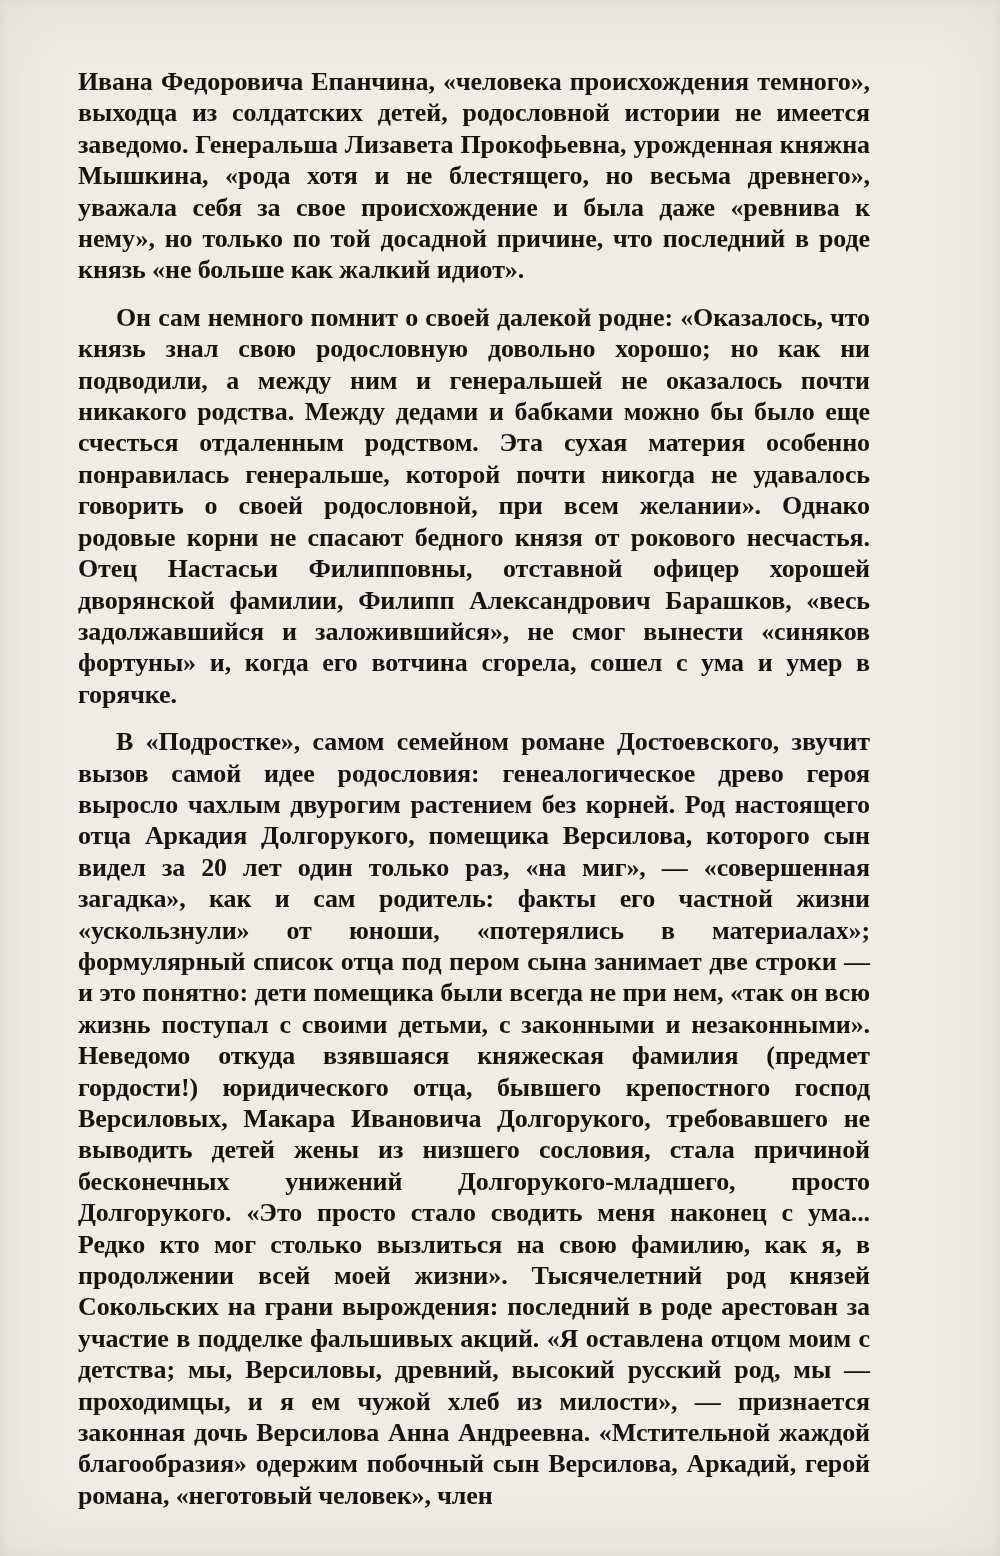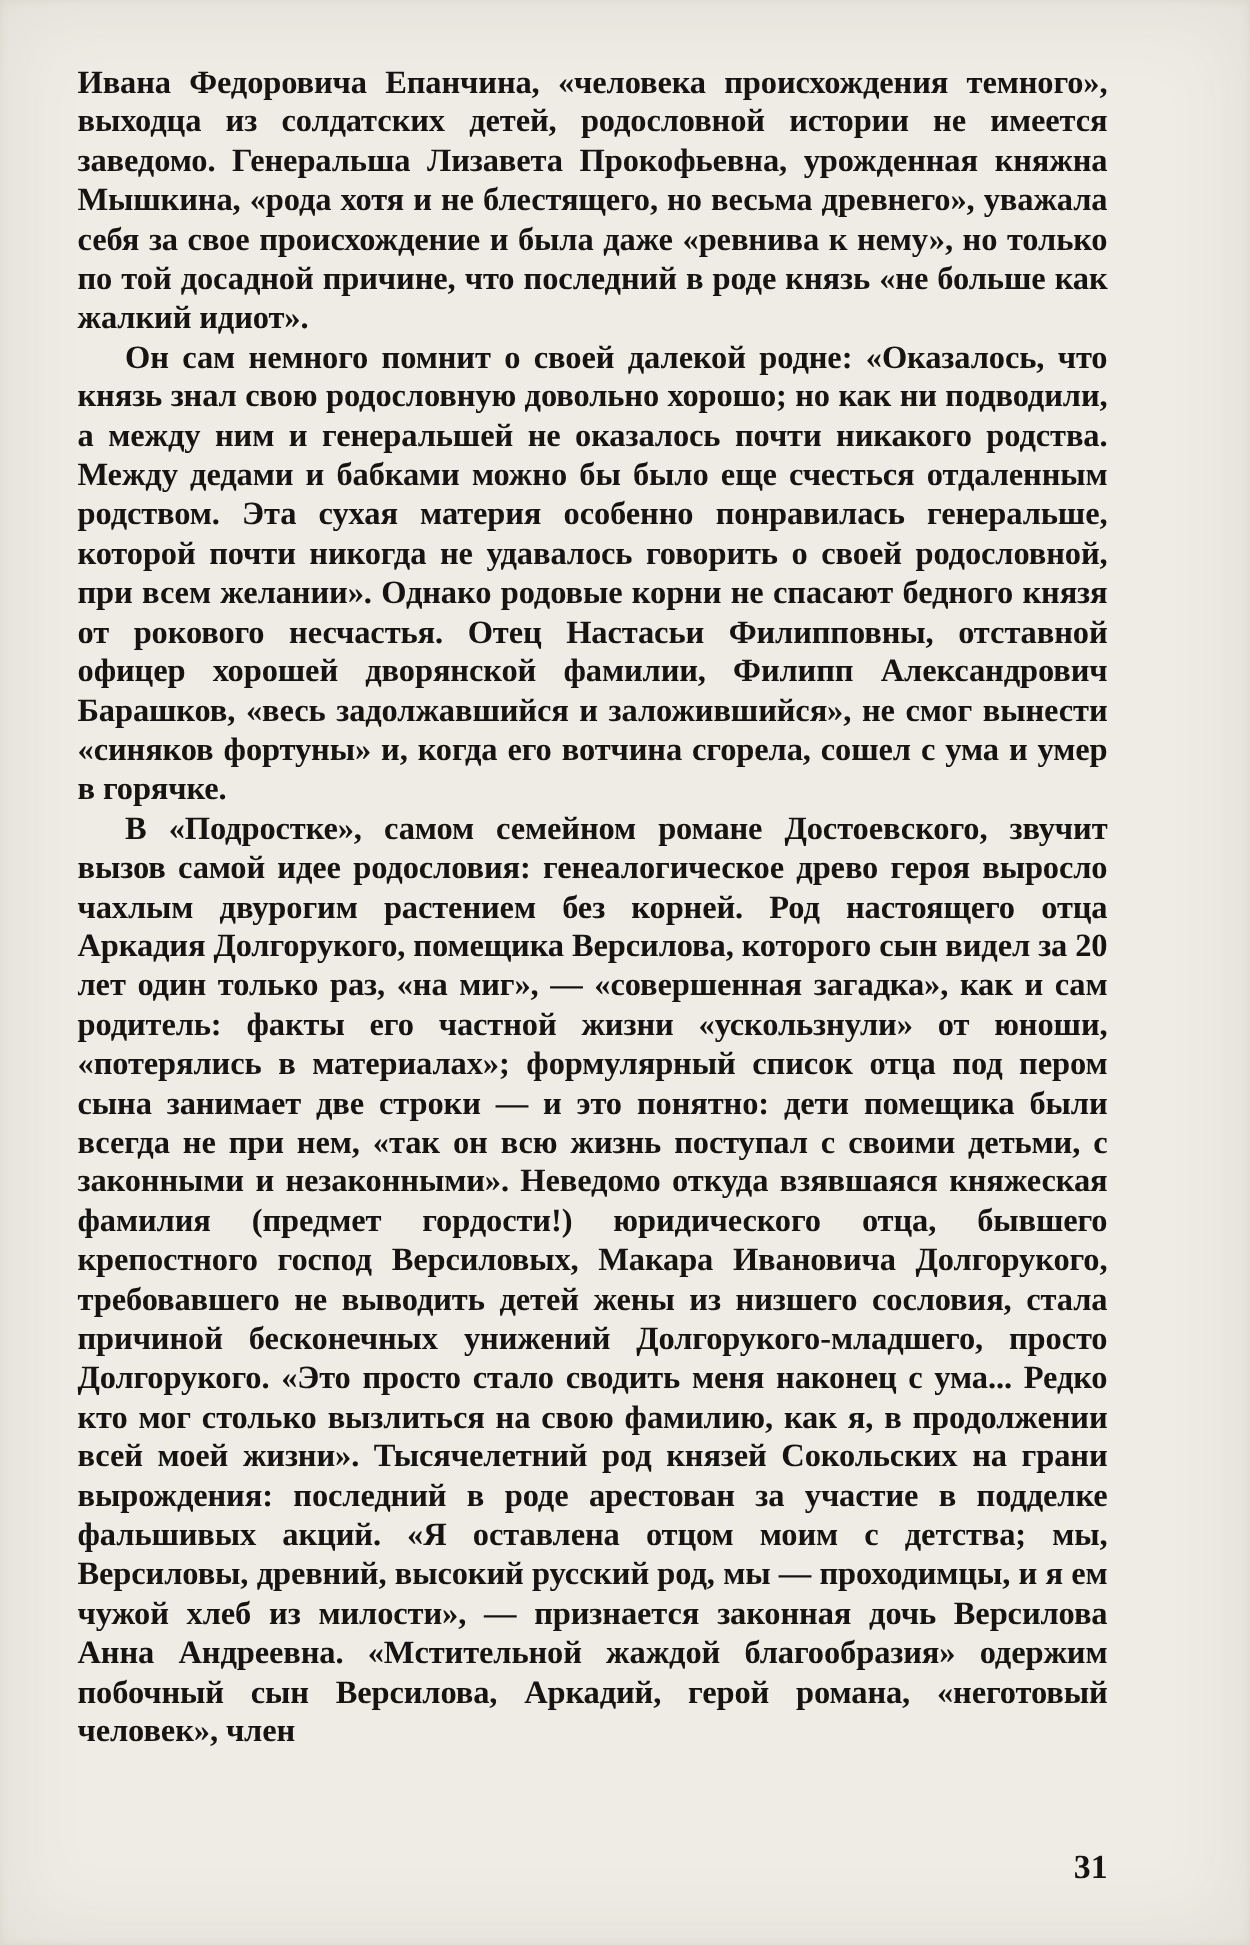--- a/index.html
+++ b/index.html
@@ -26,21 +26,21 @@
     top: 50px;
     width: 824px;
     font-size: 26px;
     line-height: 31.4px;
     font-weight: bold;
     color: #151412;
     text-align: justify;
     letter-spacing: -0.1px;
   }
   .para {
-    margin: 0;
+    margin: 16px;
     padding: 0;
   }
   .para.indent {
     text-indent: 38px;
   }
   .italic {
   }
   .page-number {
     position: absolute;
     top: 1478px;
@@ -54,14 +54,13 @@
 </style>
 </head>
 <body>
 
 <div class="page">
   <div class="text-block">
       <p class="para"><span class="">Ивана Федоровича Епанчина, «человека происхождения темного», выходца из солдатских детей, родословной истории не имеется заведомо. Генеральша Лизавета Прокофьевна, урожденная княжна Мышкина, «рода хотя и не блестящего, но весьма древнего», уважала себя за свое происхождение и была даже «ревнива к нему», но только по той досадной причине, что последний в роде князь «не больше как жалкий идиот».</span></p>
       <p class="para indent"><span class="">Он сам немного помнит о своей далекой родне: «Оказалось, что князь знал свою родословную довольно хорошо; но как ни подводили, а между ним и генеральшей не оказалось почти никакого родства. Между дедами и бабками можно бы было еще счесться отдаленным родством. Эта сухая материя особенно понравилась генеральше, которой почти никогда не удавалось говорить о своей родословной, при всем желании». Однако родовые корни не спасают бедного князя от рокового несчастья. Отец Настасьи Филипповны, отставной офицер хорошей дворянской фамилии, Филипп Александрович Барашков, «весь задолжавшийся и заложившийся», не смог вынести «синяков фортуны» и, когда его вотчина сгорела, сошел с ума и умер в горячке.</span></p>
       <p class="para indent"><span class="">В «Подростке», самом </span><span class="italic">семейном</span><span class=""> романе Достоевского, звучит вызов самой идее родословия: генеалогическое древо героя выросло чахлым двурогим растением без корней. Род настоящего отца Аркадия Долгорукого, помещика Версилова, которого сын видел за 20 лет один только раз, «на миг», — «совершенная загадка», как и сам родитель: факты его частной жизни «ускользнули» от юноши, «потерялись в материалах»; формулярный список отца под пером сына занимает две строки — и это понятно: дети помещика были всегда </span><span class="italic">не при нем</span><span class="">, «так он всю жизнь поступал с своими детьми, с законными и незаконными». Неведомо откуда взявшаяся княжеская фамилия (предмет гордости!) юридического отца, бывшего крепостного господ Версиловых, Макара Ивановича Долгорукого, требовавшего не выводить детей жены из низшего сословия, стала причиной бесконечных унижений Долгорукого-младшего, </span><span class="italic">просто</span><span class=""> Долгорукого. «Это </span><span class="italic">просто</span><span class=""> стало сводить меня наконец с ума... Редко кто мог столько вызлиться на свою фамилию, как я, в продолжении всей моей жизни». Тысячелетний род князей Сокольских на грани вырождения: </span><span class="italic">последний в роде</span><span class=""> арестован за участие в подделке фальшивых акций. «Я оставлена отцом моим с детства; мы, Версиловы, древний, высокий русский род, мы — проходимцы, и я ем чужой хлеб из милости», — признается законная дочь Версилова Анна Андреевна. «Мстительной жаждой благообразия» одержим побочный сын Версилова, Аркадий, герой романа, «неготовый человек», член</span></p>
     </div>
-  <div class="page-number">31</div>
 </div>
 
 </body></html>

